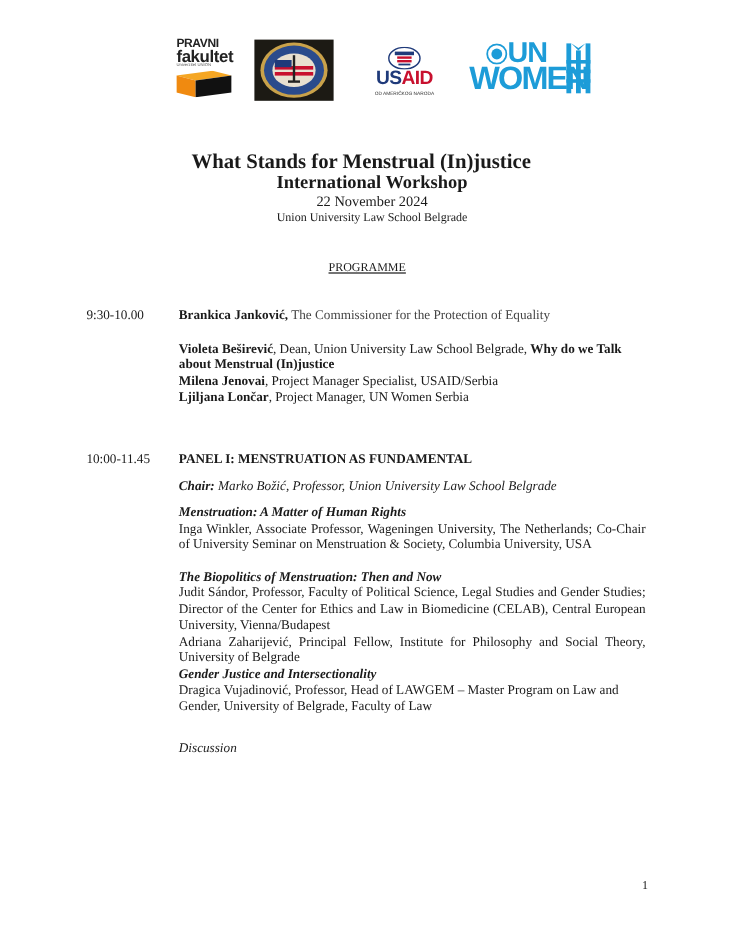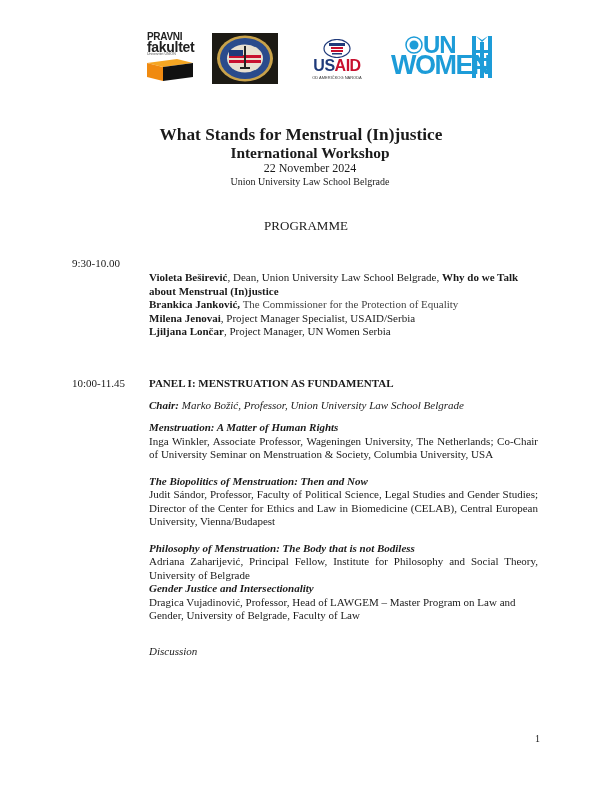--- a/index.html
+++ b/index.html
@@ -29,21 +29,21 @@
     .unw .un { position: absolute; left: 32px; top: 0px; font-size: 24px; line-height: 21px; letter-spacing: -1px; }
     .unw .women { position: absolute; left: 0; top: 21px; font-size: 27px; line-height: 21px; letter-spacing: -1.5px; }
     .unw .emblem { position: absolute; left: 14px; top: 2px; width: 18px; height: 18px; }
     .unw .fig { position: absolute; left: 79px; top: 2px; width: 24px; height: 42px; }
 
     .title { position: absolute; left: 0; width: 612px; text-align: center; }
     .t-main { top: 125px; font-weight: bold; font-size: 17.3px; left: -5px; }
     .t-sub { top: 144px; font-weight: bold; font-size: 15.4px; left: 4px; }
     .t-date { top: 161px; font-size: 12px; left: 4px; }
     .t-venue { top: 176px; font-size: 10px; left: 4px; }
-    .prog { top: 218px; font-size: 13px; left: 0px; }
+    .prog { top: 218px; font-size: 10px; left: 0px; text-decoration: underline; }
 
     .time { position: absolute; left: 72px; font-size: 11px; }
     .blk { position: absolute; left: 149px; width: 389px; font-size: 11px; line-height: 13.5px; }
     .blk p { margin: 0; }
     .j { text-align: justify; }
     .b { font-weight: bold; }
     .bi { font-weight: bold; font-style: italic; }
     .i { font-style: italic; }
     .grey { color: #444; }
     .pagenum { position: absolute; left: 535px; top: 733px; font-size: 10px; }
@@ -108,38 +108,37 @@
 </div>
 
 <div class="title t-main">What Stands for Menstrual (In)justice</div>
 <div class="title t-sub">International Workshop</div>
 <div class="title t-date">22 November 2024</div>
 <div class="title t-venue">Union University Law School Belgrade</div>
 <div class="title prog">PROGRAMME</div>
 
 <div class="time" style="top:257px;">9:30-10.00</div>
 <div class="blk" style="top:257px;">
+  <p><span class="b">Brankica Janković,</span><span> </span><span class="grey">The Commissioner for the Protection of Equality</span></p>
   <p style="margin-top:14px;"><span class="b">Violeta Beširević</span><span>, </span><span>Dean, Union University Law School Belgrade, </span><span class="b">Why do we Talk about Menstrual (In)justice</span></p>
-  <p><span class="b">Brankica Janković,</span><span> </span><span class="grey">The Commissioner for the Protection of Equality</span></p>
   <p><span class="b">Milena Jenovai</span><span>, </span><span>Project Manager Specialist, USAID/Serbia</span></p>
   <p><span class="b">Ljiljana Lončar</span><span>, </span><span>Project Manager, UN Women Serbia</span></p>
 </div>
 
 <div class="time" style="top:377px;">10:00-11.45</div>
 <div class="blk" style="top:377px;">
   <p class="b">PANEL I: MENSTRUATION AS FUNDAMENTAL</p>
   <p style="margin-top:8px;font-style:italic;"><span class="b">Chair:</span><span> Marko Božić, Professor, Union University Law School Belgrade</span></p>
 
   <p class="bi" style="margin-top:9px;">Menstruation: A Matter of Human Rights</p>
   <p class="j">Inga Winkler, Associate Professor, Wageningen University, The Netherlands; Co-Chair of University Seminar on Menstruation &amp; Society, Columbia University, USA</p>
 
   <p class="bi" style="margin-top:13px;">The Biopolitics of Menstruation: Then and Now</p>
   <p class="j">Judit Sándor, Professor, Faculty of Political Science, Legal Studies and Gender Studies; Director of the Center for Ethics and Law in Biomedicine (CELAB), Central European University, Vienna/Budapest</p>
 
-  <p class="bi" style="margin-top:13px;">Philosophy of Menstruation: The Body that is not Bodiless</p>
   <p class="j">Adriana Zaharijević, Principal Fellow, Institute for Philosophy and Social Theory, University of Belgrade</p>
 
   <p class="bi" style="">Gender Justice and Intersectionality</p>
   <p>Dragica Vujadinović, Professor, Head of LAWGEM – Master Program on Law and Gender,  University of Belgrade, Faculty of Law</p>
 
   <p class="i" style="margin-top:22px;">Discussion</p>
 </div>
 
 <div class="pagenum">1</div>
 

